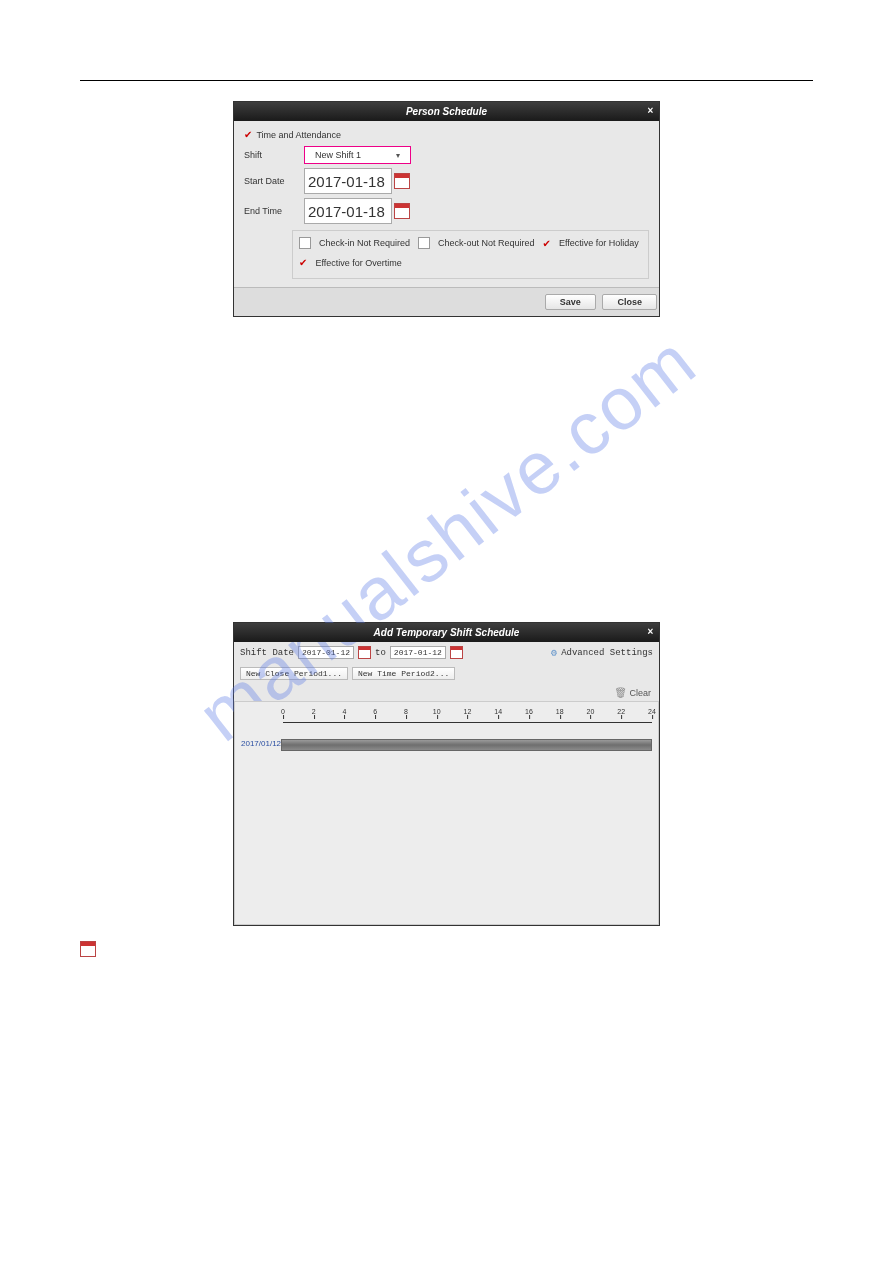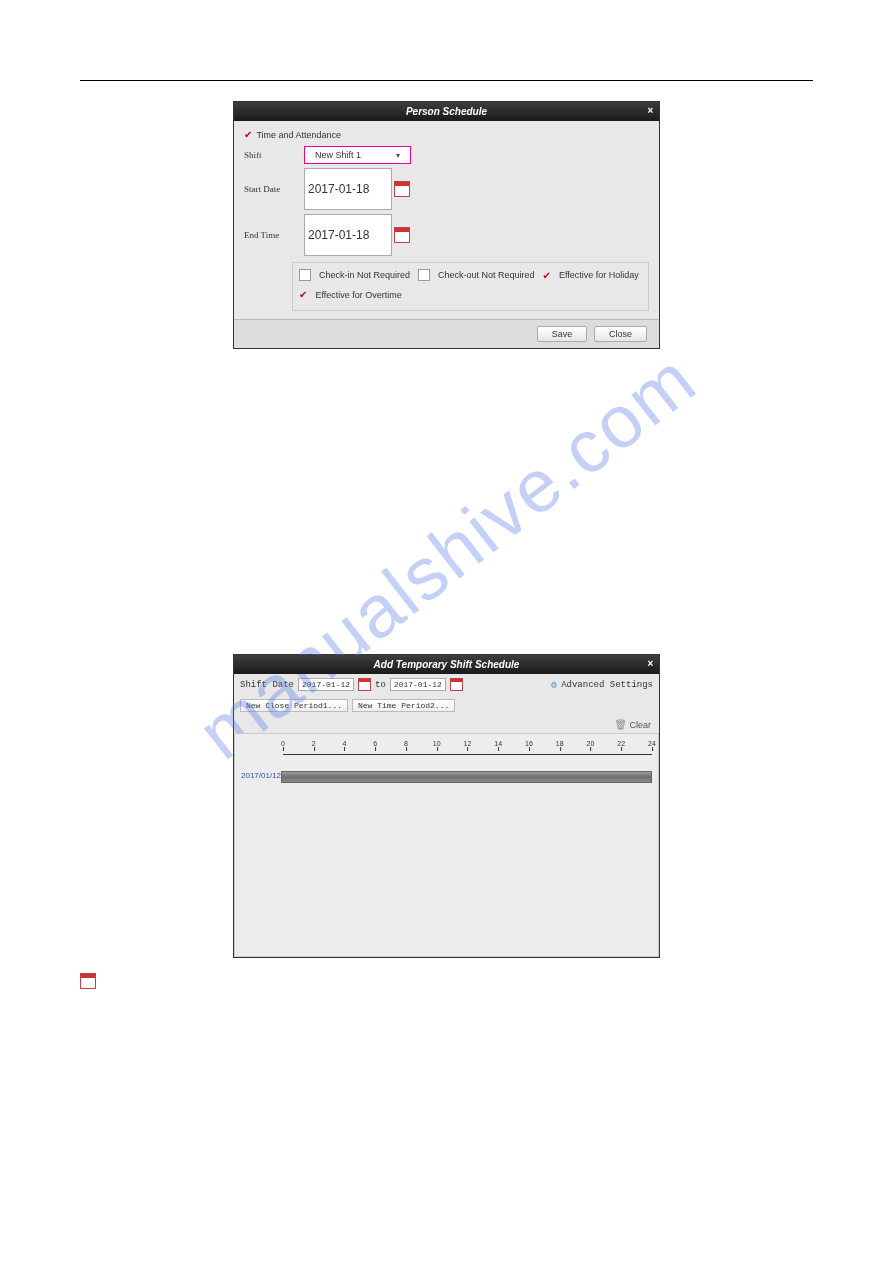--- a/index.html
+++ b/index.html
@@ -45,48 +45,48 @@
     cursor: pointer;
   }
   .dialog-body {
     padding: 8px 10px;
     background: #e8e8e8;
     font-size: 9px;
   }
   .ta-row { display:flex; align-items:center; gap:4px; margin-bottom:6px; }
   .red-check { color:#c00; font-size:10px; }
   .form-row { display:flex; align-items:center; margin-bottom:4px; }
-  .form-row .lbl { width:60px; color:#333; font-size:9px;font-family:Liberation Serif, serif; }
+  .form-row .lbl { width:60px; color:#333; font-size:9px; }
   .select {
     display:inline-flex; align-items:center; justify-content:space-between;
     border:1px solid #e08; background:#fff; width:85px; height:16px;
     padding:0 10px; font-size:9px;
   }
   .select .caret { font-size:8px; color:#555; }
   .date-input {
     display:inline-flex; align-items:center; justify-content:space-between;
     border:1px solid #aaa; background:#fff; width:80px; height:16px;
-    padding:12px 3px; font-size:12px;
+    padding:4px 3px; font-size:15px;
   }
   .cal-icon {
     display:inline-block; width:14px; height:14px; border:1px solid #b44;
     background:#fff; margin-left:2px; position:relative;
   }
   .cal-icon::before {
     content:""; position:absolute; top:0; left:0; right:0; height:4px; background:#c33;
   }
   .options-box {
     border:1px solid #ccc; background:#e8e8e8; padding:6px; font-size:9px;
     margin-top:6px;
     margin-left:48px;
   }
   .opt-row { display:flex; flex-wrap:wrap; gap:8px; align-items:center; margin-bottom:4px;}
   .cb { display:inline-block; width:10px; height:10px; border:1px solid #999; background:#fff; vertical-align:middle;}
   .dialog-footer {
-    background:#ddd; padding:6px 12px; text-align:right; border-top:1px solid #bbb;
+    background:#ddd; padding:6px 2px; text-align:right; border-top:1px solid #bbb;font-weight:bold;
   }
   .btn {
     display:inline-block; background:linear-gradient(#fff,#e6e6e6);
     border:1px solid #aaa; border-radius:2px; padding:2px 14px; font-size:9px;
     margin-left:4px; cursor:pointer;
   }
   .btn.primary { color:#c33; border-color:#c88; }
 
   
   .toolbar-row {

